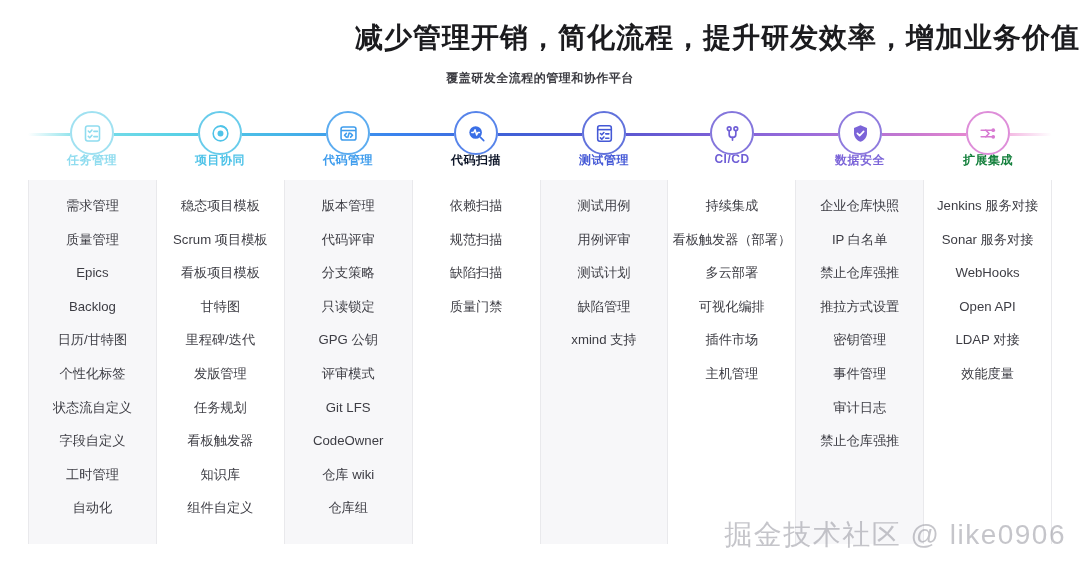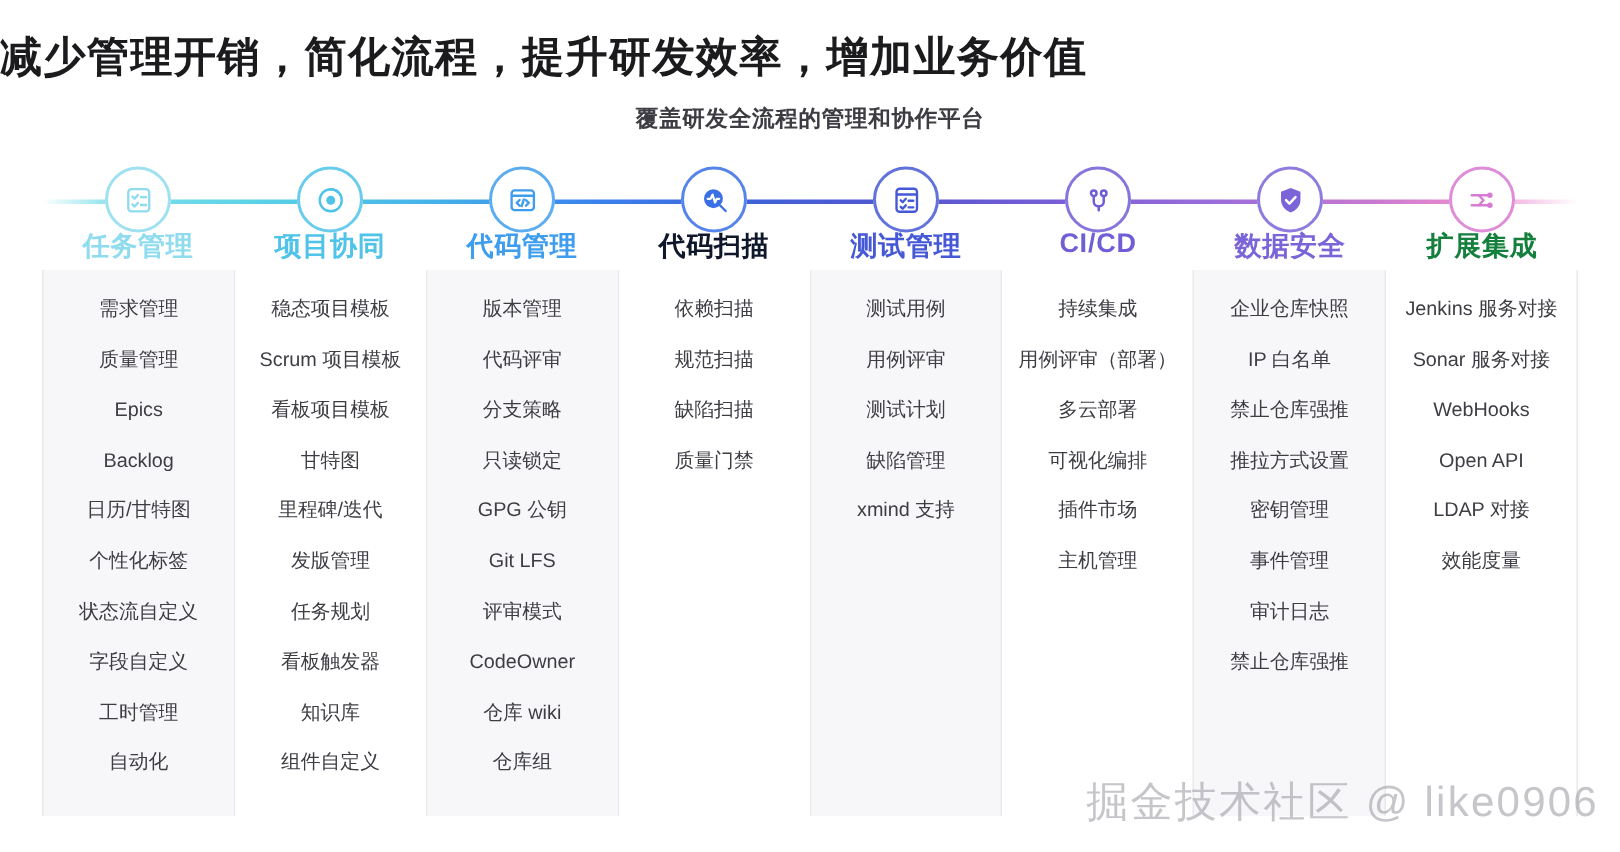--- a/index.html
+++ b/index.html
@@ -6,31 +6,31 @@
   html, body {
     width: 1080px; height: 568px;
     background: #ffffff;
     font-family: "Liberation Sans", "DejaVu Sans", sans-serif;
     overflow: hidden;
   }
   .page { position: relative; width: 1080px; height: 568px; background:#fff; }
 
   
   .title {
-    text-align: left;
+    text-align: right;
     font-size: 28px;
     font-weight: bold;
     color: #1b1b1e;
     letter-spacing: 1px;
     padding-top: 18px;
     line-height: 40px;
   }
   .subtitle {
     text-align: center;
-    font-size: 15px;
+    font-size: 12px;
     font-weight: bold;
     color: #3c3c42;
     margin-top: 12px;
     letter-spacing: .5px;
   }
 
   
   .timeline {
     position: absolute;
     left: 28px; top: 105px;
@@ -93,21 +93,21 @@
 
   
   .labels {
     position: absolute;
     left: 28px; top: 152px; width: 1024px;
     display: flex;
   }
   .label-cell {
     flex: 1 1 0;
     text-align: center;
-    font-size: 18px;
+    font-size: 12px;
     font-weight: bold;
     letter-spacing: .5px;
   }
 
   
   .columns {
     position: absolute;
     left: 28px; top: 180px;
     width: 1024px; height: 364px;
     display: flex;
@@ -262,42 +262,42 @@
         <div class="cell">看板触发器</div>
         <div class="cell">知识库</div>
         <div class="cell">组件自定义</div>
       </div>
       <div class="col tint">
         <div class="cell">版本管理</div>
         <div class="cell">代码评审</div>
         <div class="cell">分支策略</div>
         <div class="cell">只读锁定</div>
         <div class="cell">GPG 公钥</div>
+        <div class="cell">评审模式</div>
         <div class="cell">Git LFS</div>
-        <div class="cell">评审模式</div>
         <div class="cell">CodeOwner</div>
         <div class="cell">仓库 wiki</div>
         <div class="cell">仓库组</div>
       </div>
       <div class="col plain">
         <div class="cell">依赖扫描</div>
         <div class="cell">规范扫描</div>
         <div class="cell">缺陷扫描</div>
         <div class="cell">质量门禁</div>
       </div>
       <div class="col tint">
         <div class="cell">测试用例</div>
         <div class="cell">用例评审</div>
         <div class="cell">测试计划</div>
         <div class="cell">缺陷管理</div>
         <div class="cell">xmind 支持</div>
       </div>
       <div class="col plain">
         <div class="cell">持续集成</div>
-        <div class="cell">用例评审（部署）</div>
+        <div class="cell">看板触发器（部署）</div>
         <div class="cell">多云部署</div>
         <div class="cell">可视化编排</div>
         <div class="cell">插件市场</div>
         <div class="cell">主机管理</div>
       </div>
       <div class="col tint">
         <div class="cell">企业仓库快照</div>
         <div class="cell">IP 白名单</div>
         <div class="cell">禁止仓库强推</div>
         <div class="cell">推拉方式设置</div>

